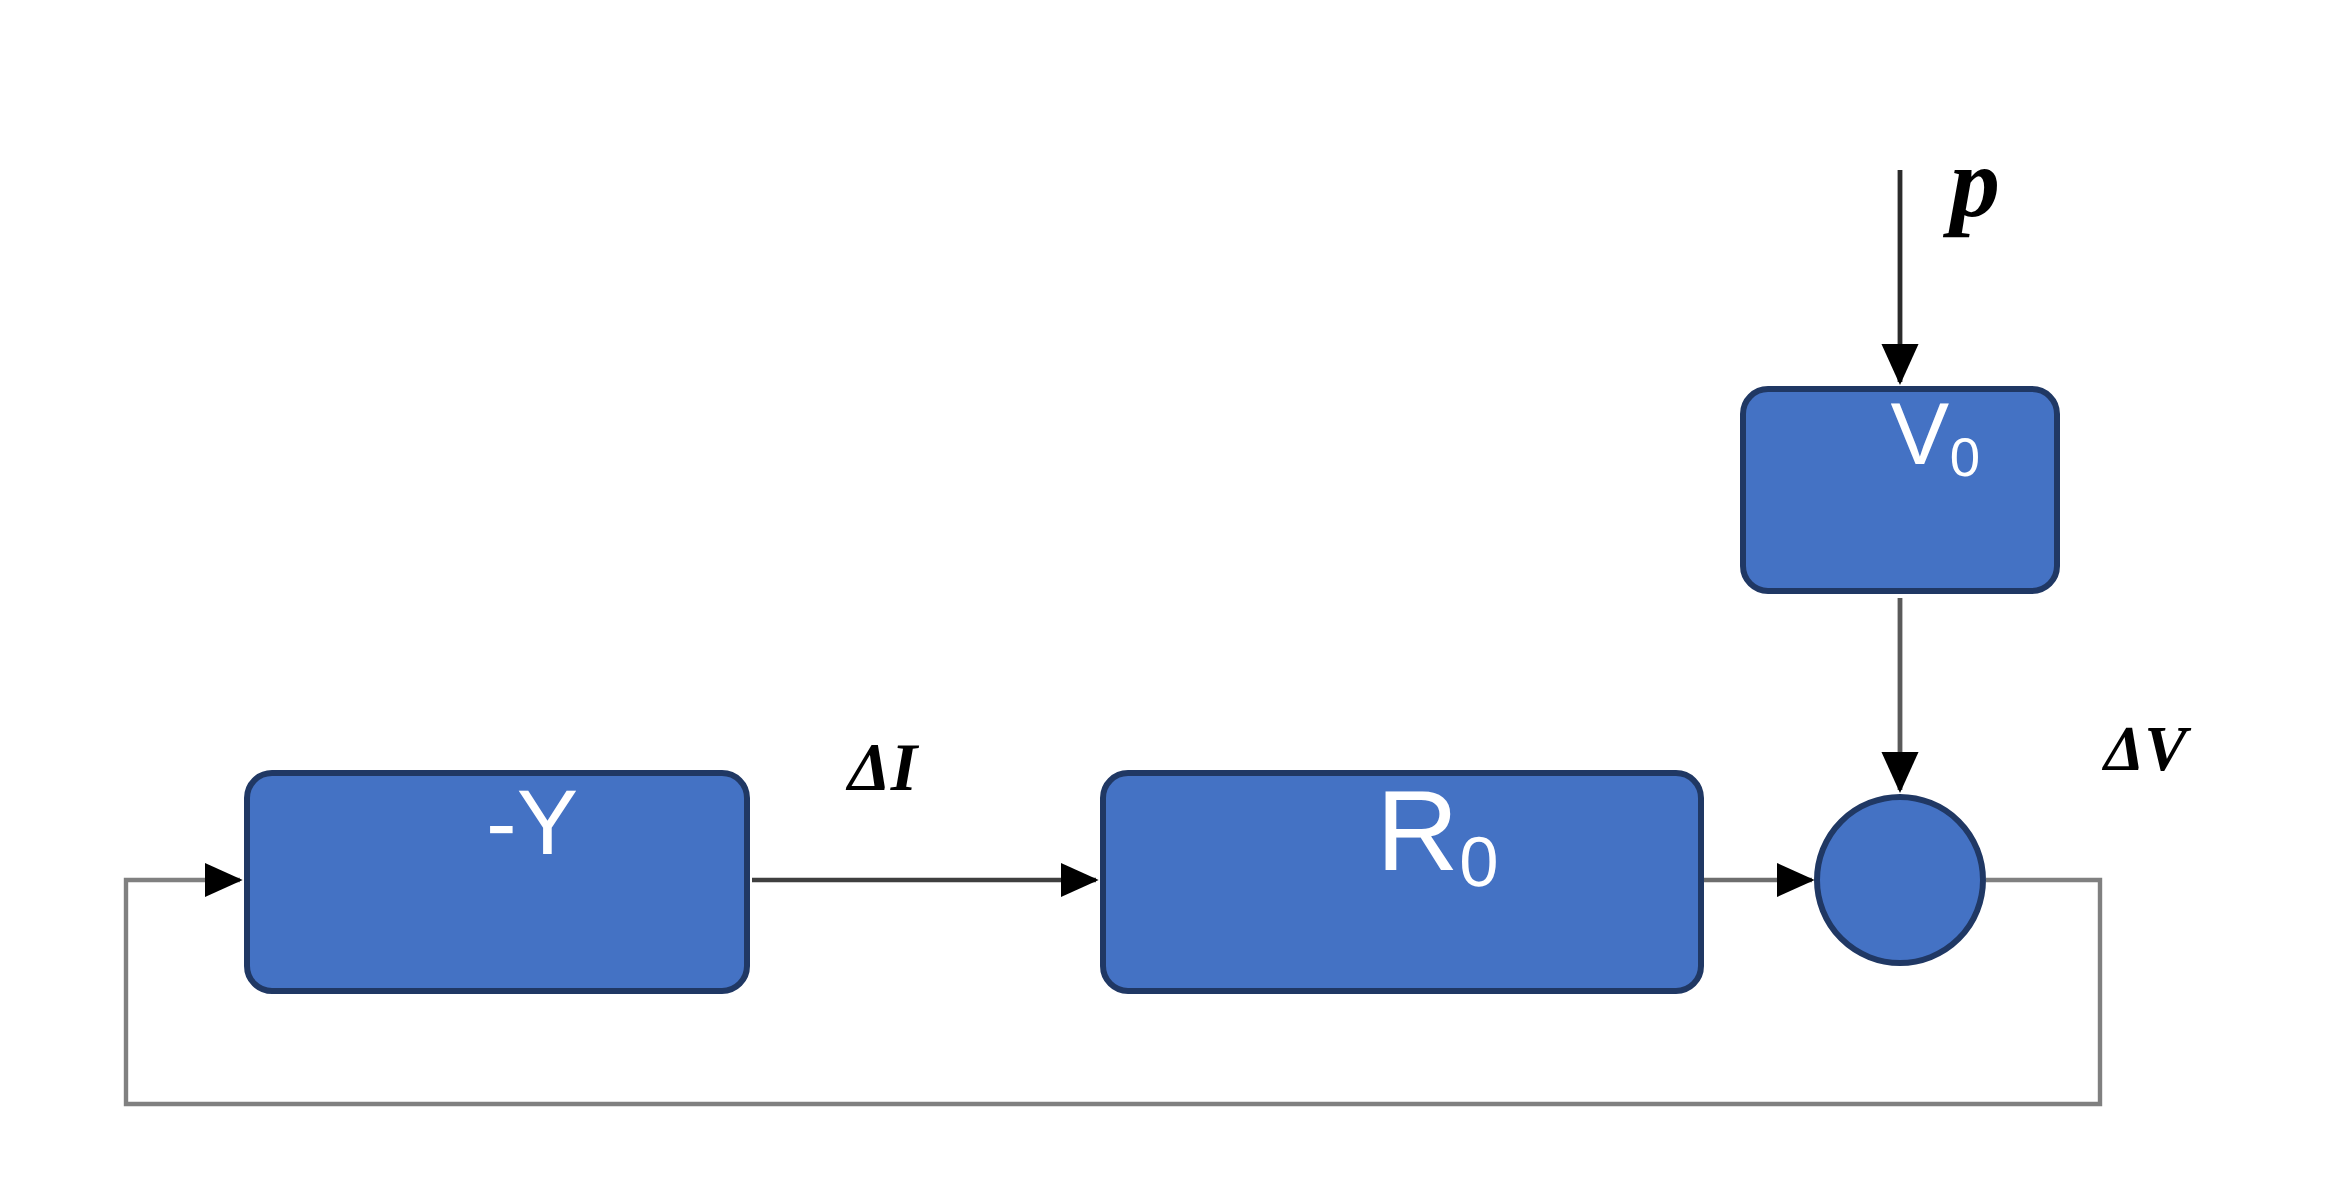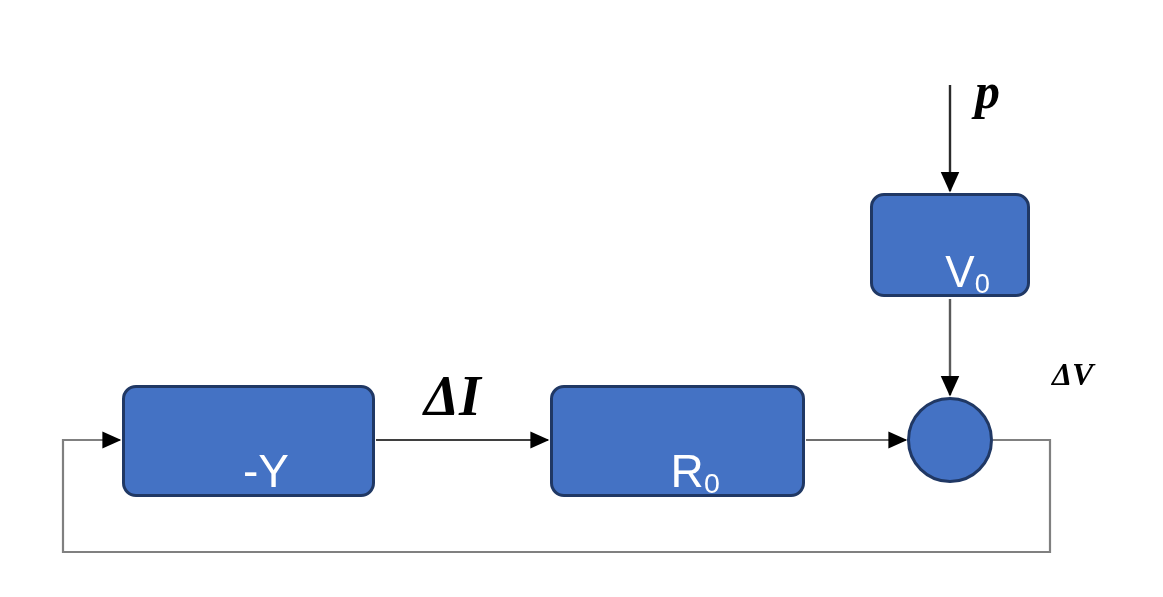--- a/index.html
+++ b/index.html
@@ -26,42 +26,42 @@
   }
 
   
   .block {
     position: absolute;
     box-sizing: border-box;
     background: #4472C4;
     border: 3px solid #203864;
     border-radius: 14px;
     display: flex;
-    align-items: flex-end;
+    align-items: flex-start;
     justify-content: center;
     color: #ffffff;
     font-family: "Liberation Sans", sans-serif;
     font-weight: 400;
     line-height: 1;
     user-select: none;
     padding-left: 35px;
   }
   #block-neg-y {
     left: 122px;
     top: 385px;
     width: 253px;
     height: 112px;
     font-size: 46px;
   }
   #block-r0 {
     left: 550px;
     top: 385px;
-    width: 255px;
+    width: 302px;
     height: 112px;
-    font-size: 46px;
+    font-size: 57px;
   }
   #block-v0 {
     left: 870px;
     top: 193px;
     width: 160px;
     height: 104px;
     font-size: 44px;
   }
   .block-label {
     display: inline-block;
@@ -100,21 +100,21 @@
     user-select: none;
   }
   #label-p {
     left: 975px;
     top: 66px;
     font-size: 50px;
   }
   #label-delta-i {
     left: 424px;
     top: 368px;
-    font-size: 56px;
+    font-size: 34px;
   }
   #label-delta-v {
     left: 1052px;
     top: 358px;
     font-size: 32px;
   }
 </style>
 </head>
 <body>
 

